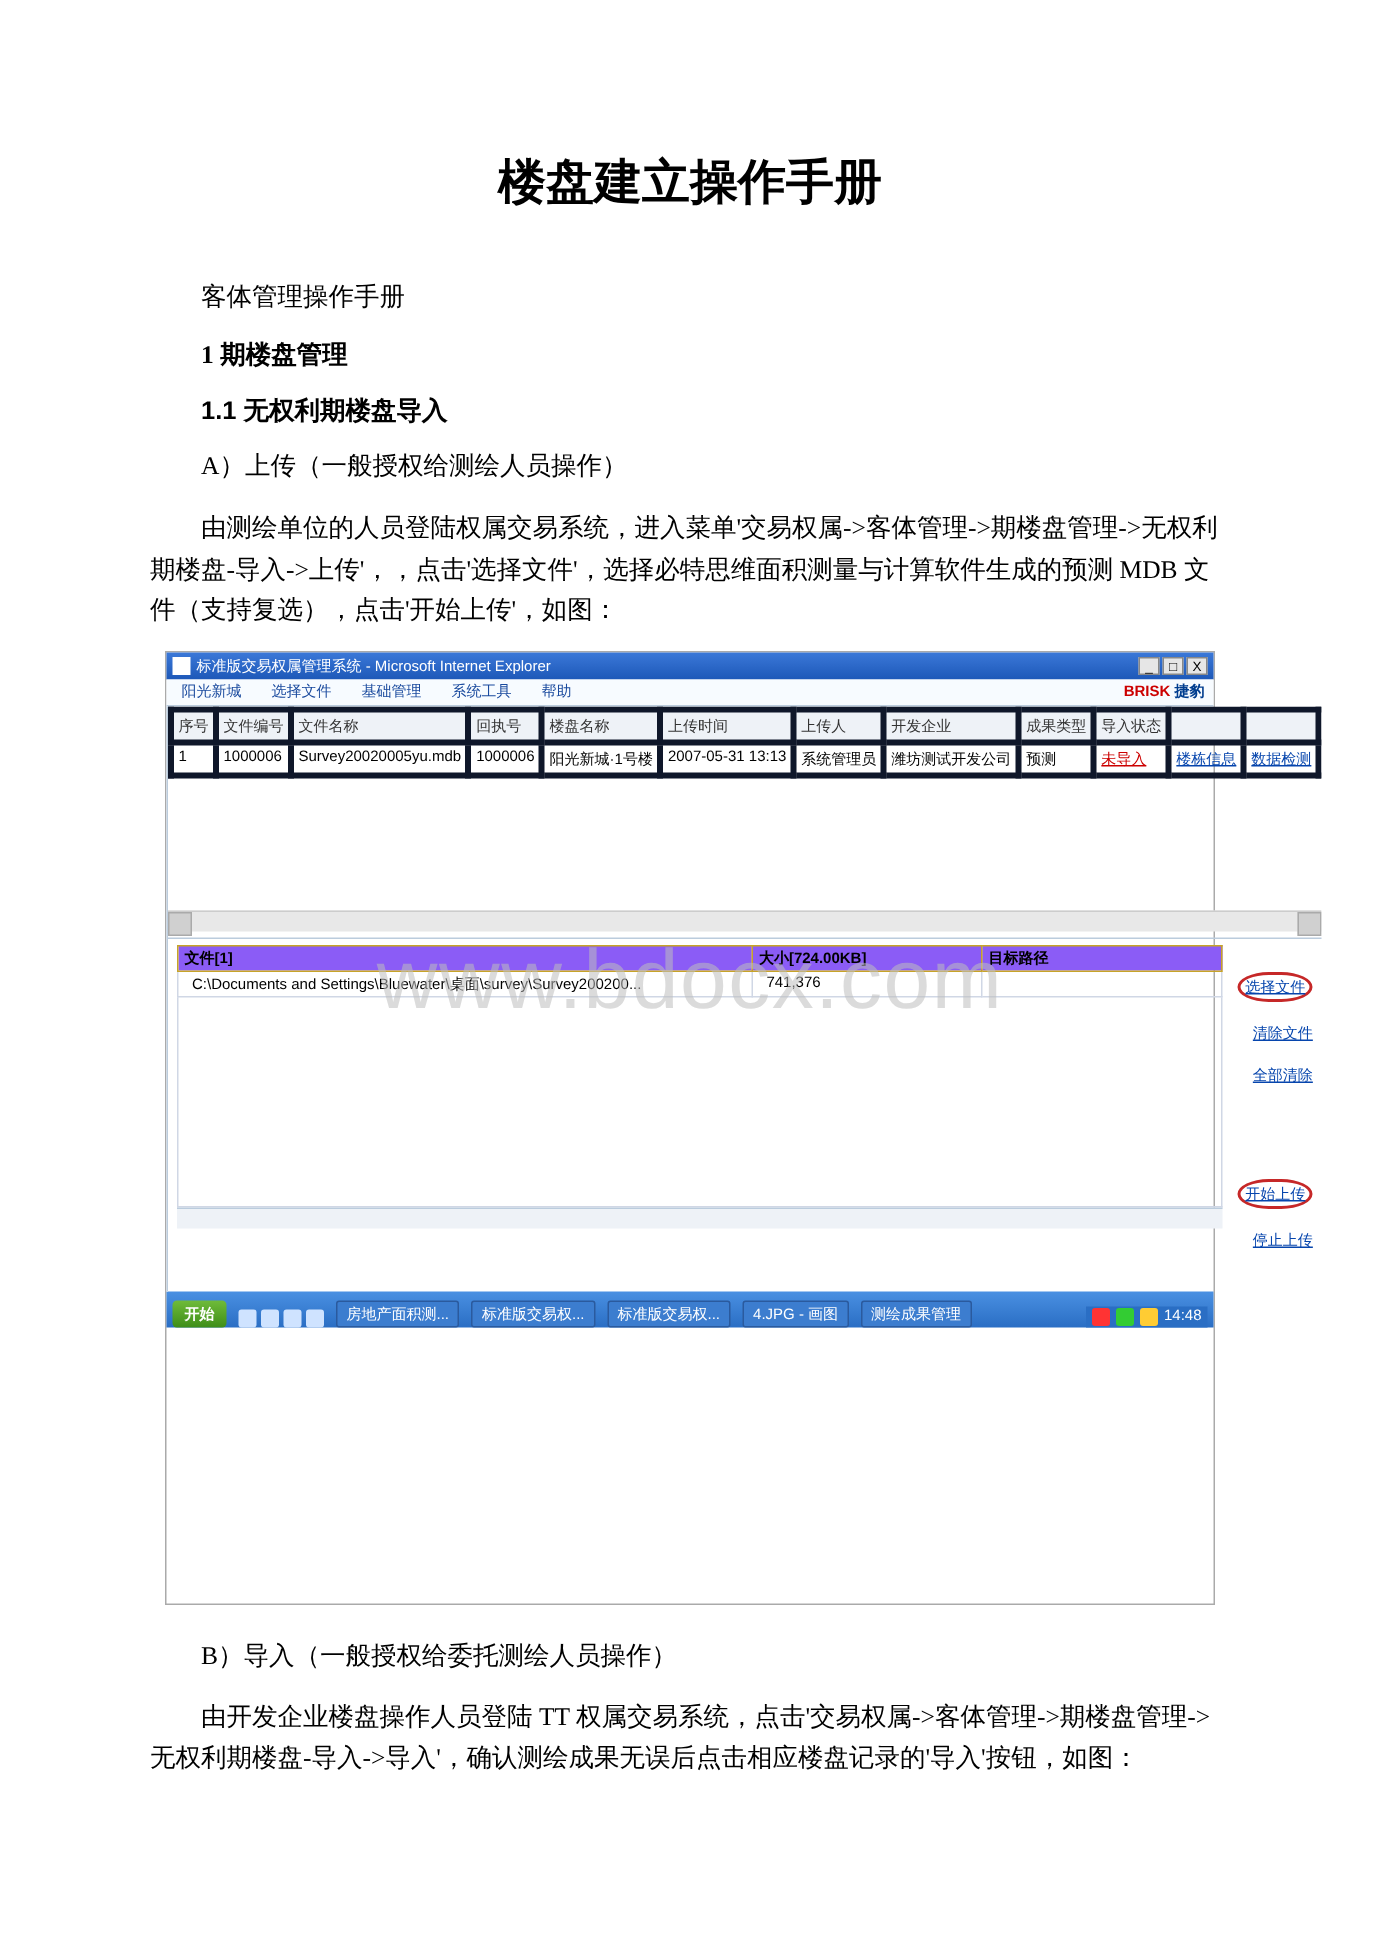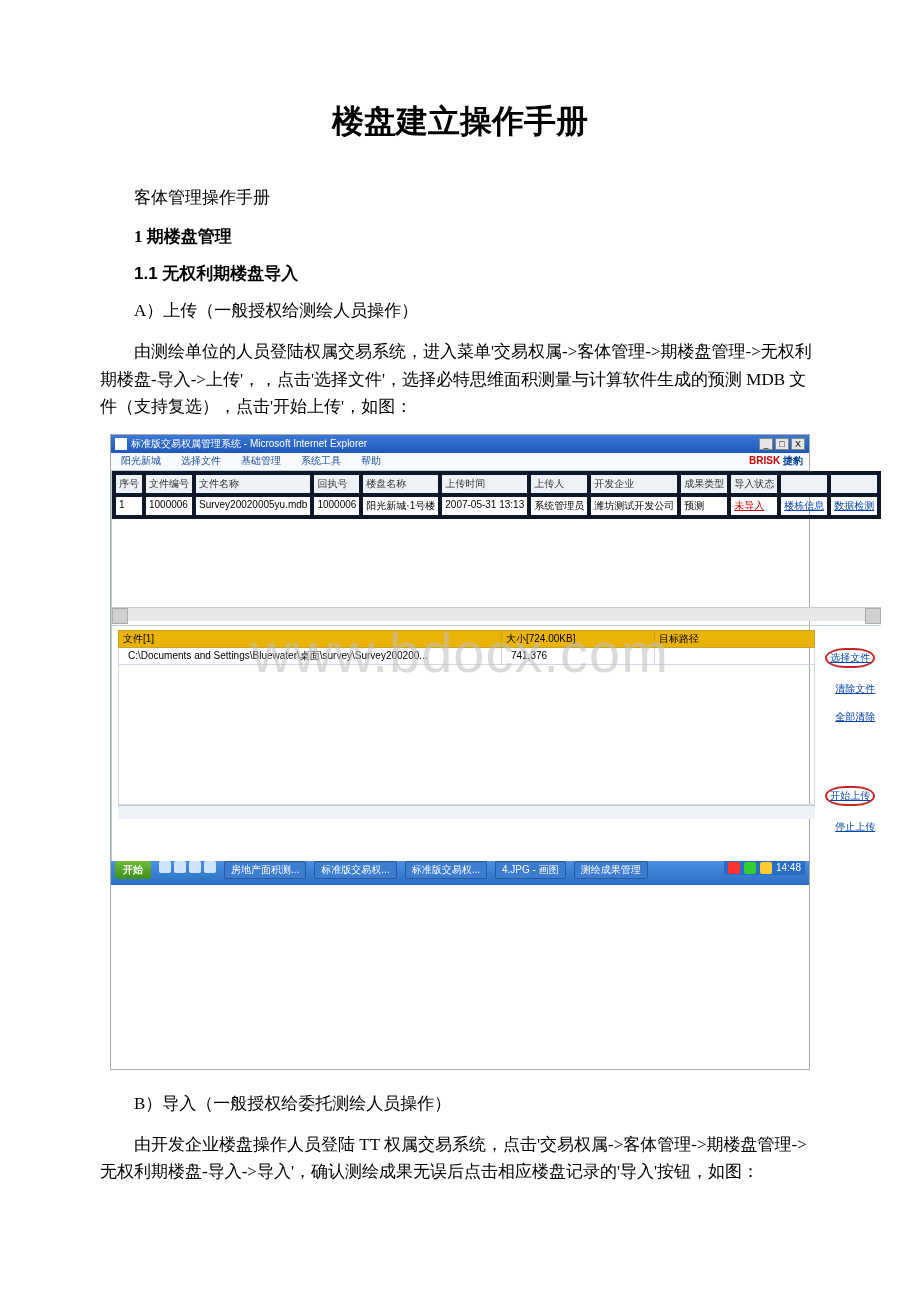--- a/index.html
+++ b/index.html
@@ -43,28 +43,28 @@
   table.grid th { background: #eef2f7; font-weight: normal; color: #333; }
   .blue-link { color: #0645ad; text-decoration: underline; }
   .red-link { color: #c00; text-decoration: underline; }
   .scrollbar-h { height: 14px; background: #e8e8e8; border-top: 1px solid #ccc; position: relative; margin-top: 88px; }
   .scrollbar-h::before, .scrollbar-h::after { content:''; position:absolute; top:0; width:14px; height:14px; background:#d0d0d0; border:1px solid #aaa; }
   .scrollbar-h::before { left:0; } .scrollbar-h::after { right:0; }
   .pager { text-align: center; padding: 15px; font-size: 10px; }
   .filesection { flex: 1; display: flex; }
   .filetable-wrap { flex: 1; padding: 4px 6px 0 6px; }
   table.files { width: 100%; border-collapse: collapse; }
-  table.files th { background: #eab308; border: 1px solid #c7a428; font-size: 10px; font-weight: normal; text-align: left; padding: 1px 4px; margin-left: 16px; }
+  table.files th { background: #8b5cf6; border: 1px solid #c7a428; font-size: 10px; font-weight: bold; text-align: left; padding: 1px 4px; margin-left: 16px; }
   table.files td { border: 1px solid #d0d7e5; padding: 1px 9px; font-size: 10px; }
   .filebody { height: 140px; border: 1px solid #d0d7e5; border-top: none; }
   .side-links { width: 60px; padding: 22px 6px 0 0; display: flex; flex-direction: column; gap: 14px; align-items: flex-end; font-size: 10px; }
   .side-links .ring { border: 2px solid #c62828; border-radius: 50%/60%; padding: 1px 3px; display: inline-block; }
   .side-links a { color: #0645ad; text-decoration: underline; cursor: default; }
   .progress { height: 14px; background: #eef2f7; border-top: 1px solid #bcd; }
-  .taskbar { height: 24px; background: linear-gradient(#4a90e2,#2a6ec4); display: flex; align-items: flex-start; color: #fff; padding: 0 4px; gap: 8px; font-size: 10px; }
+  .taskbar { height: 24px; background: linear-gradient(#4a90e2,#2a6ec4); display: flex; align-items: flex-end; color: #fff; padding: 0 4px; gap: 8px; font-size: 10px; }
   .taskbar .start { background: linear-gradient(#6fbb3a,#3e8e18); padding: 2px 8px; border-radius: 3px; font-weight: bold; }
   .taskbar .task { background: #3c7dcf; border: 1px solid #2a5a9e; padding: 1px 6px; border-radius: 2px; color: #fff; }
   .taskbar .tray { margin-left: auto; display: flex; align-items: center; gap: 4px; background: #2a6ec4; padding: 1px 4px; }
   .taskbar .qicons { display:flex; gap:3px; }
   .taskbar .qi { width:12px; height:12px; background:#cfe3ff; border-radius:2px; }
 </style>
 </head>
 <body>
 
 <h1 class="doc-title">楼盘建立操作手册</h1>

